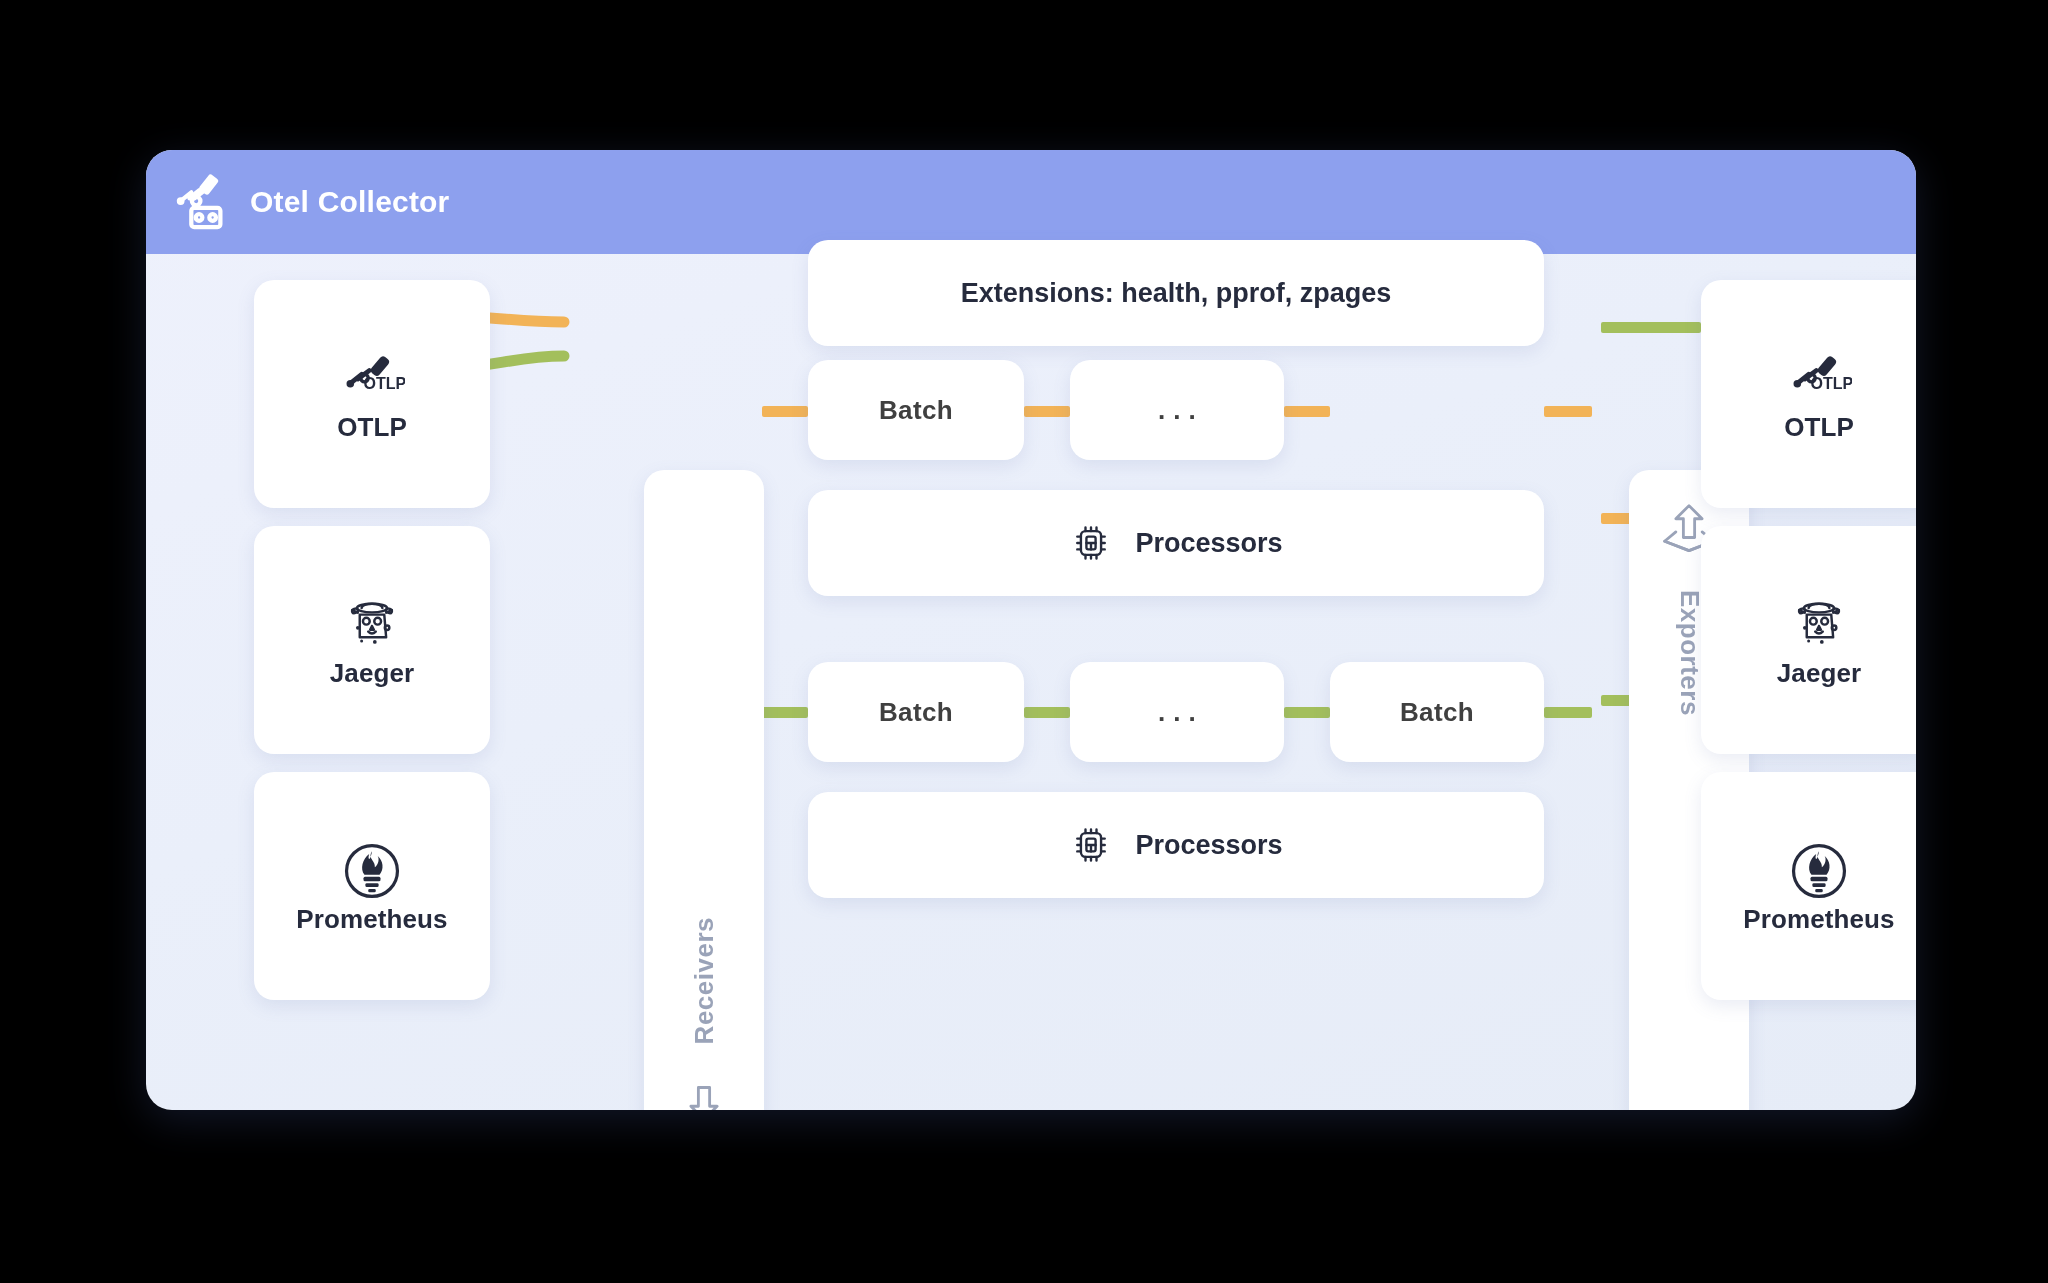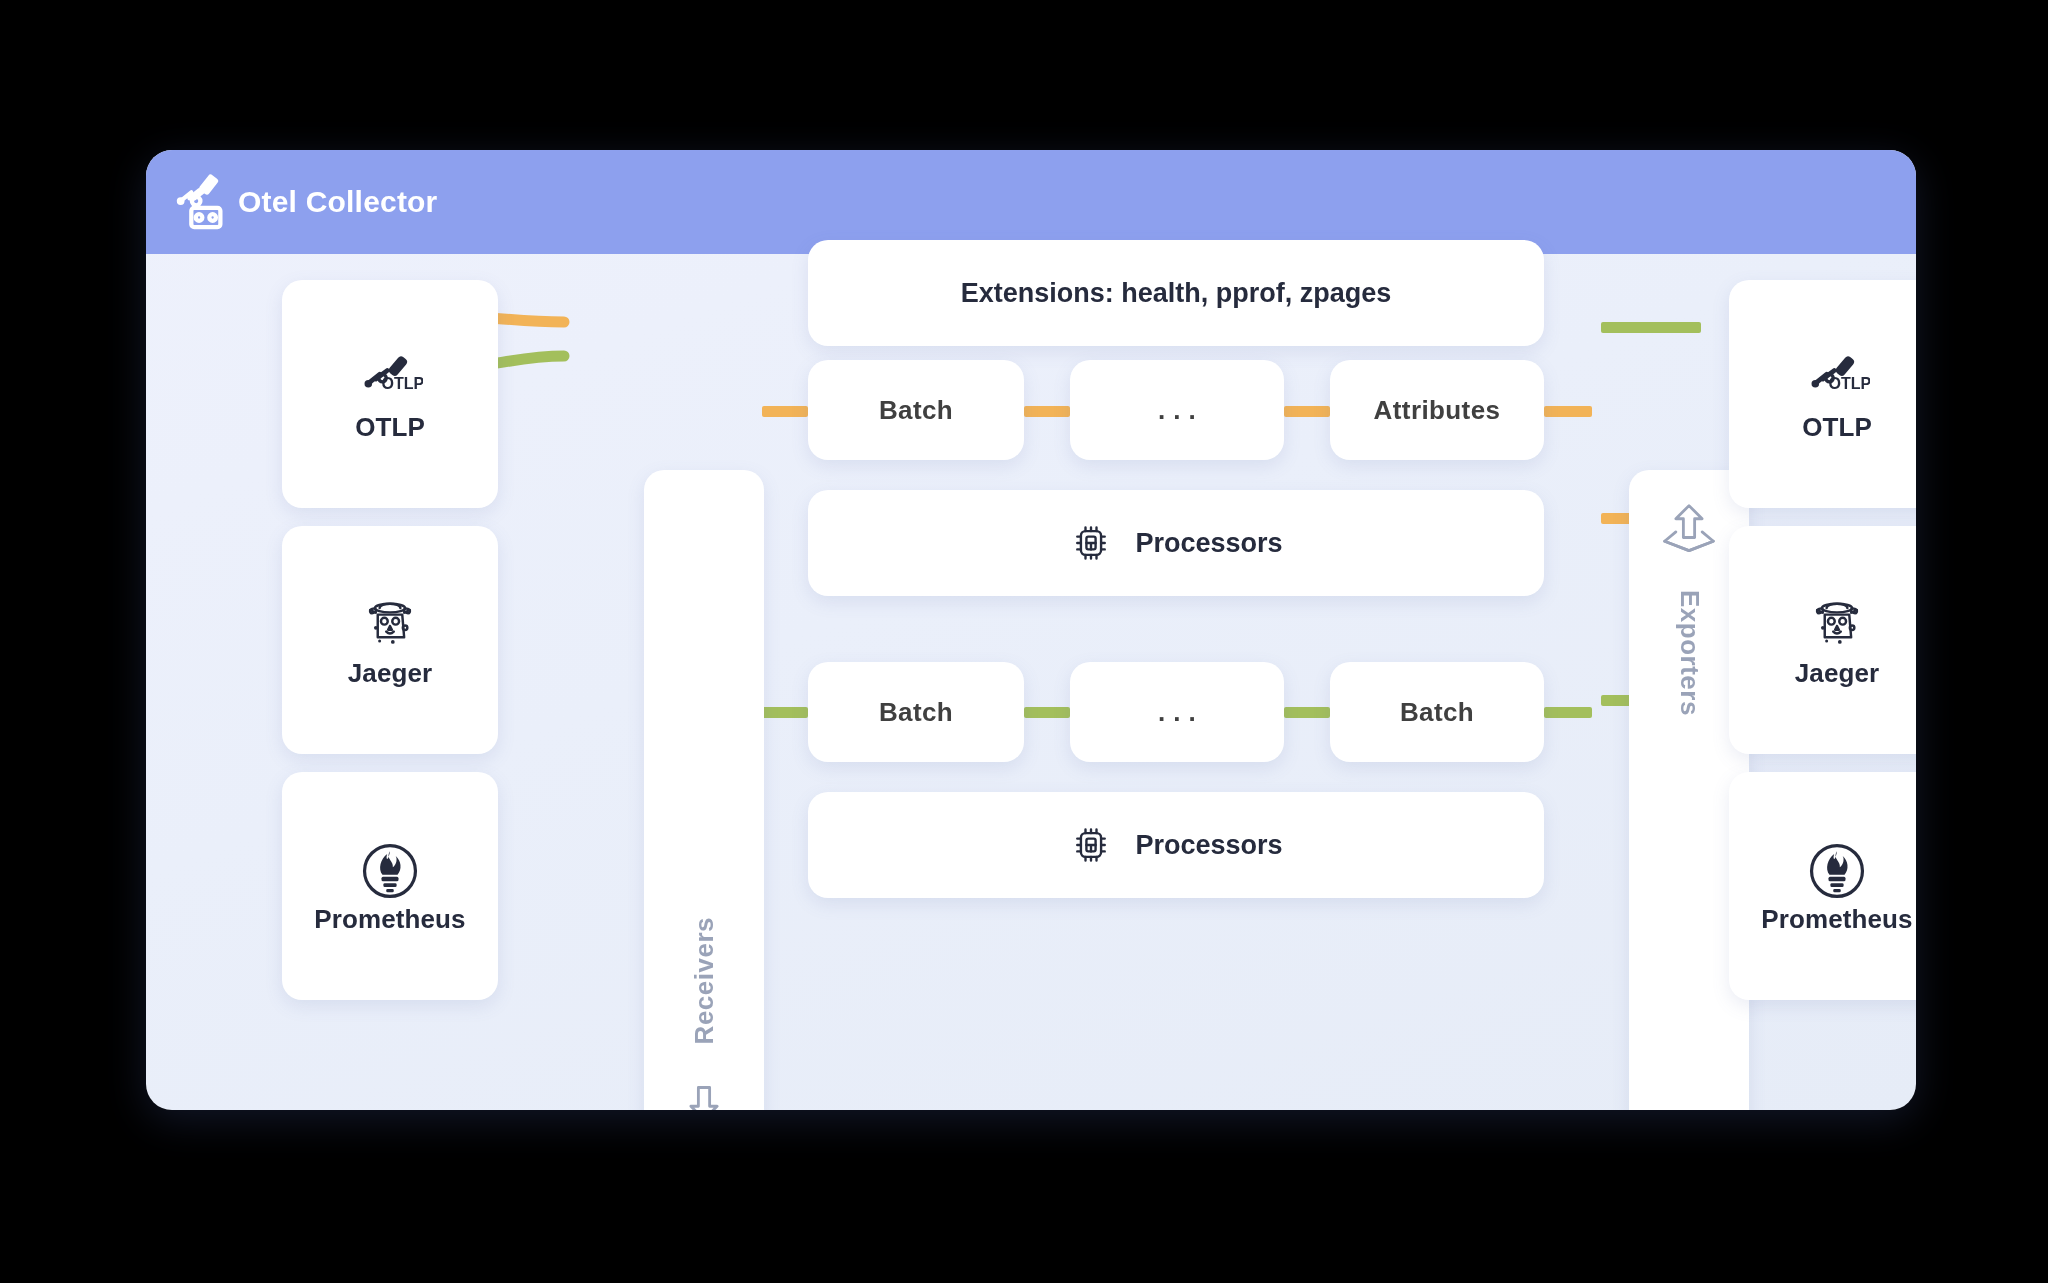--- a/index.html
+++ b/index.html
@@ -22,42 +22,41 @@
     overflow: hidden;
     box-shadow: 0 10px 40px rgba(70,90,160,.25);
   }
 
   .panel-header {
     position: absolute; left: 0; top: 0;
     width: 100%; height: 104px;
     background: #8da0ee;
     display: flex; align-items: center;
     padding-left: 24px;
-    gap: 6px;
+    gap: 18px;
   }
   .panel-header .title {
     font-size: 30px; font-weight: bold; color: #ffffff;
     letter-spacing: .2px;
   }
   .header-icon { width: 62px; height: 62px; flex: 0 0 auto; }
 
   
   .card {
     position: absolute;
     background: #ffffff;
     border-radius: 20px;
     box-shadow: 0 6px 18px rgba(90,110,170,.13);
   }
 
   
   .endpoint {
-    width: 216px; height: 228px;
+    width: 236px; height: 228px;
     display: flex; flex-direction: column;
     align-items: center; justify-content: center;
-    margin-left: 28px;
   }
   .endpoint .ep-label {
     font-size: 26px; font-weight: bold; color: #262b3d;
     letter-spacing: .1px; white-space: nowrap;
   }
   .endpoint .ep-icon { width: 66px; height: 66px; display: block; }
 
   
   .lane {
     width: 120px;
@@ -221,23 +220,20 @@
     <div class="card bar" style="left:662px; top:90px; width:736px;">
       <span class="bar-label">Extensions: health, pprof, zpages</span>
     </div>
 
     <div class="card step" style="left:662px; top:210px; width:216px;">
       <span class="step-label">Batch</span>
     </div>
     <div class="card step" style="left:924px; top:210px; width:214px;">
       <span class="step-label">. . .</span>
     </div>
-    <div class="card step" style="left:1184px; top:210px; width:214px;">
-      <span class="step-label">Attributes</span>
-    </div>
 
     <div class="card bar" style="left:662px; top:340px; width:736px;">
       <span class="bar-icon">
         <svg viewBox="0 0 48 48" width="44" height="44" fill="none" stroke="#262b3d" stroke-width="2.6" stroke-linecap="round" stroke-linejoin="round">
           <rect x="13" y="11" width="22" height="26" rx="5"></rect>
           <rect x="19" y="17" width="10" height="14" rx="2"></rect>
           <path d="M19 24 L29 24 M24 24 L24 31"></path>
           <path d="M18 7 L18 11 M24 7 L24 11 M30 7 L30 11"></path>
           <path d="M18 37 L18 41 M24 37 L24 41 M30 37 L30 41"></path>
           <path d="M9 17 L13 17 M9 24 L13 24 M9 31 L13 31"></path>

